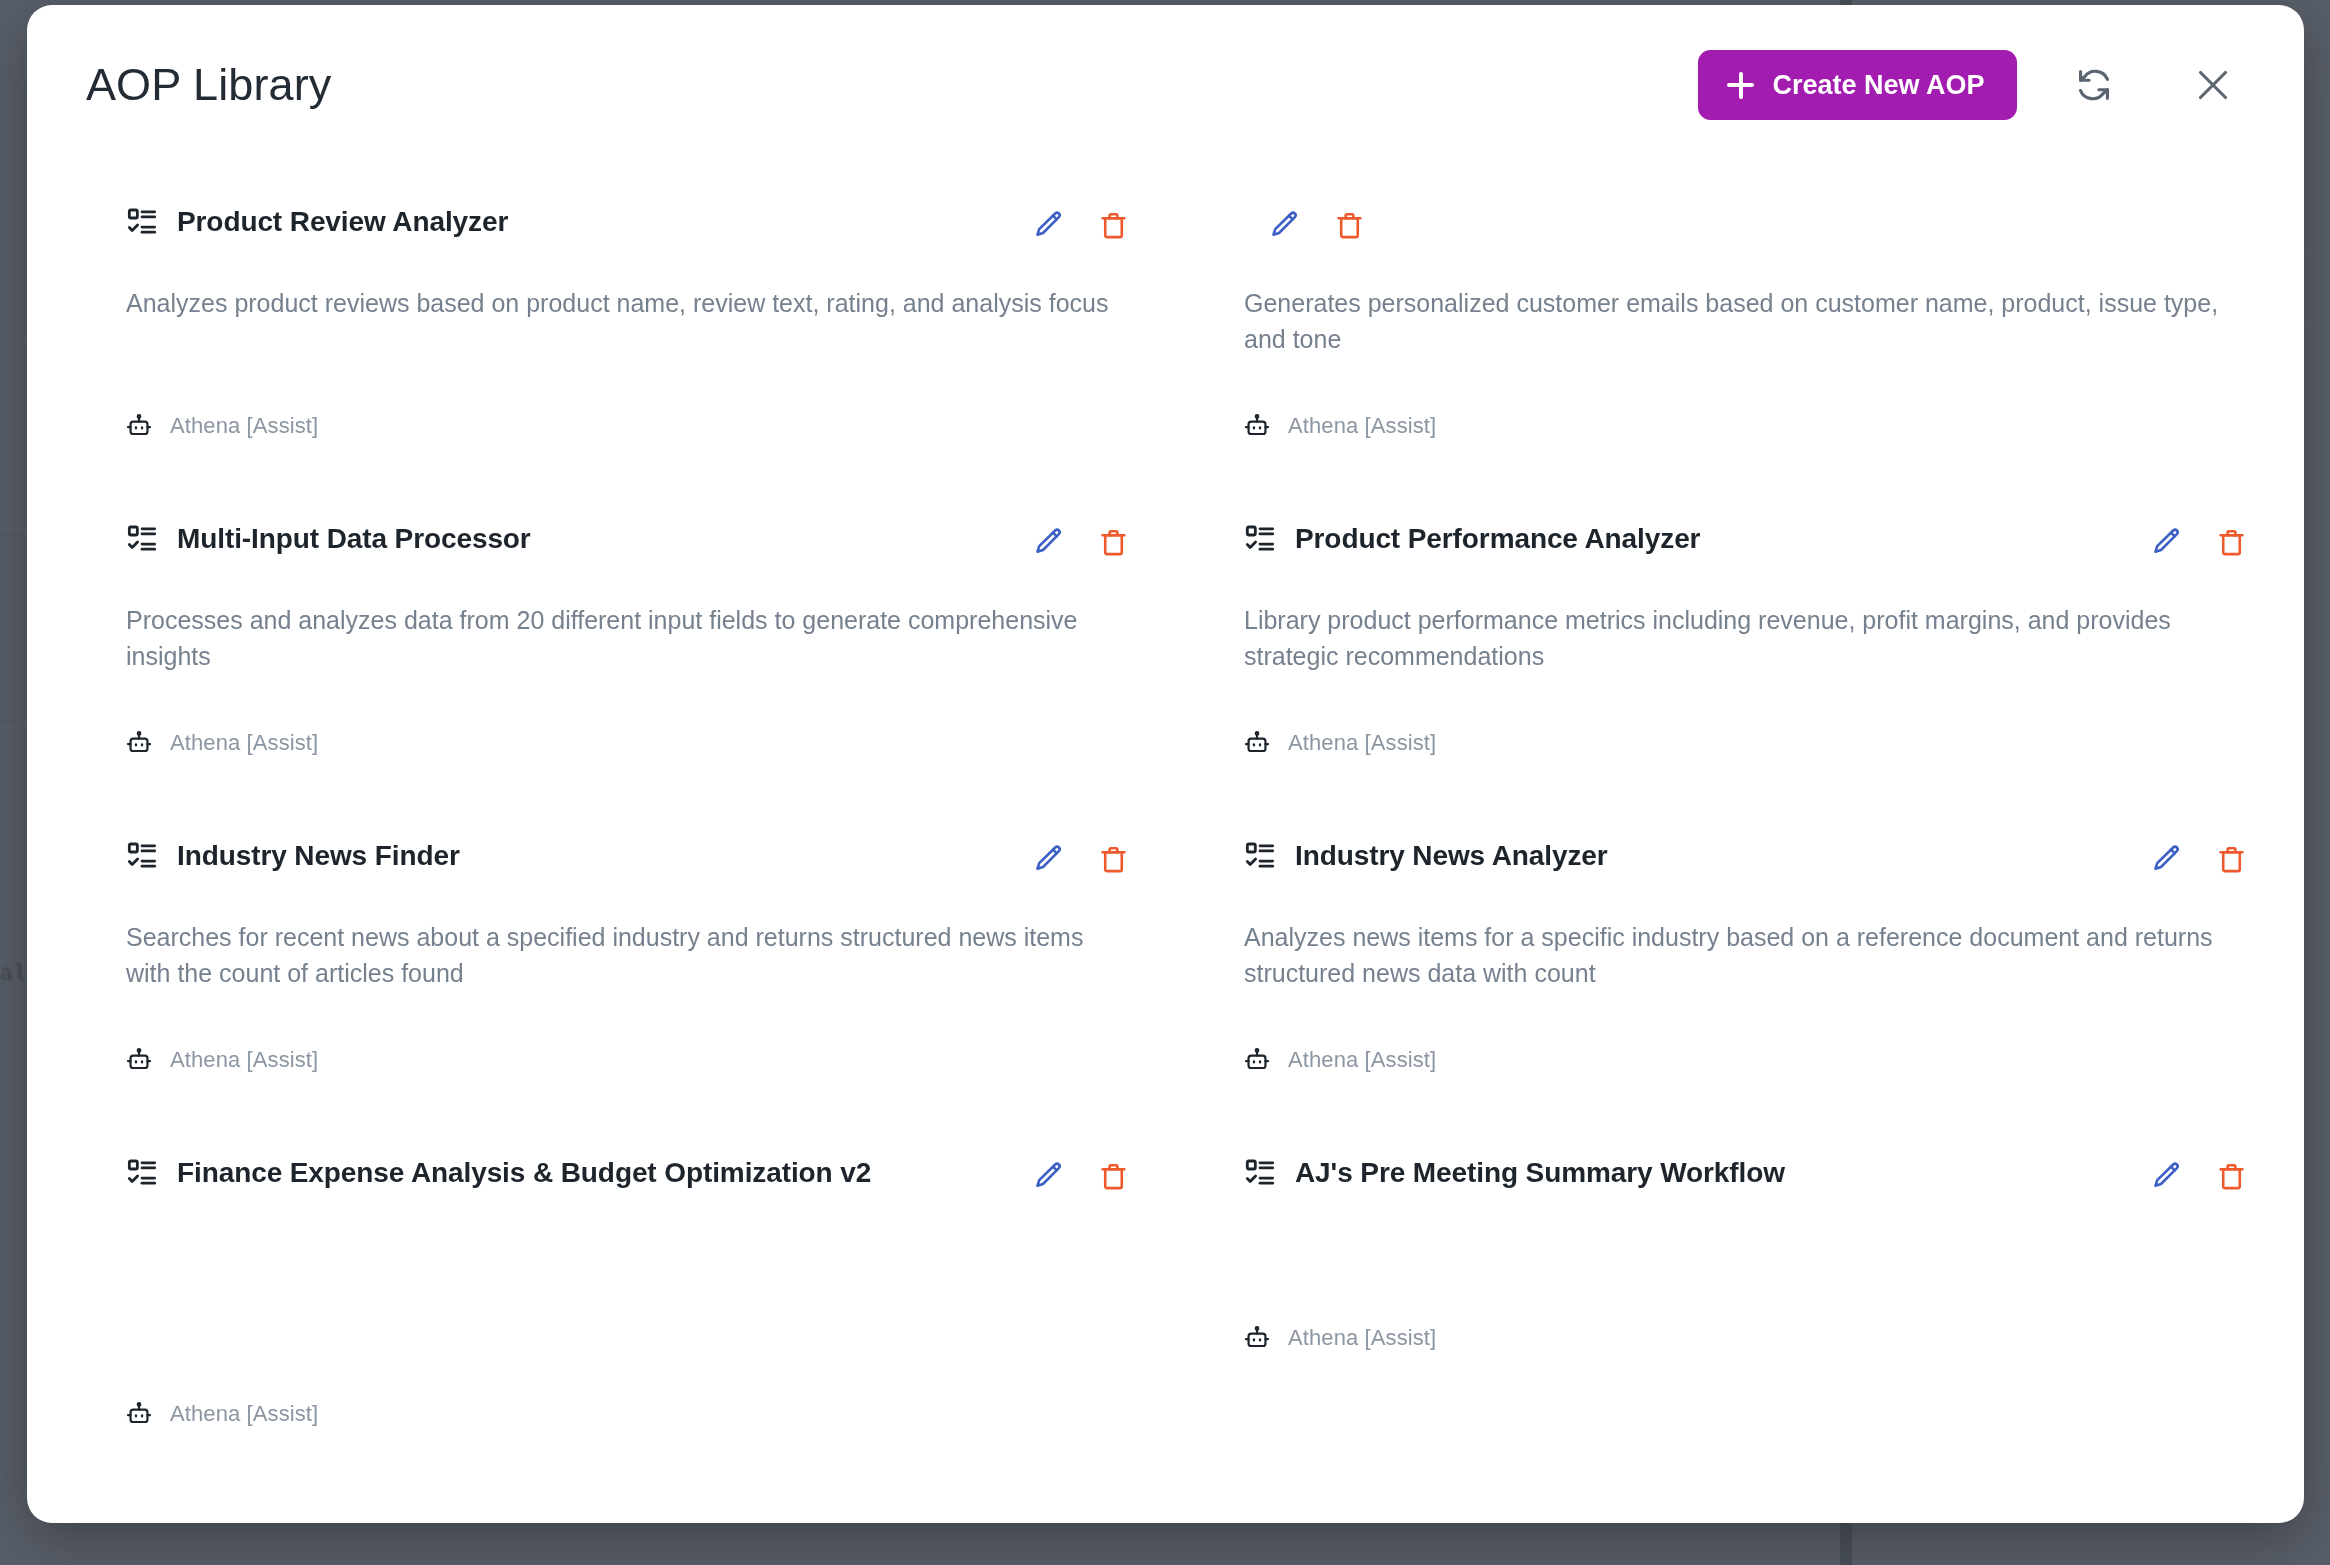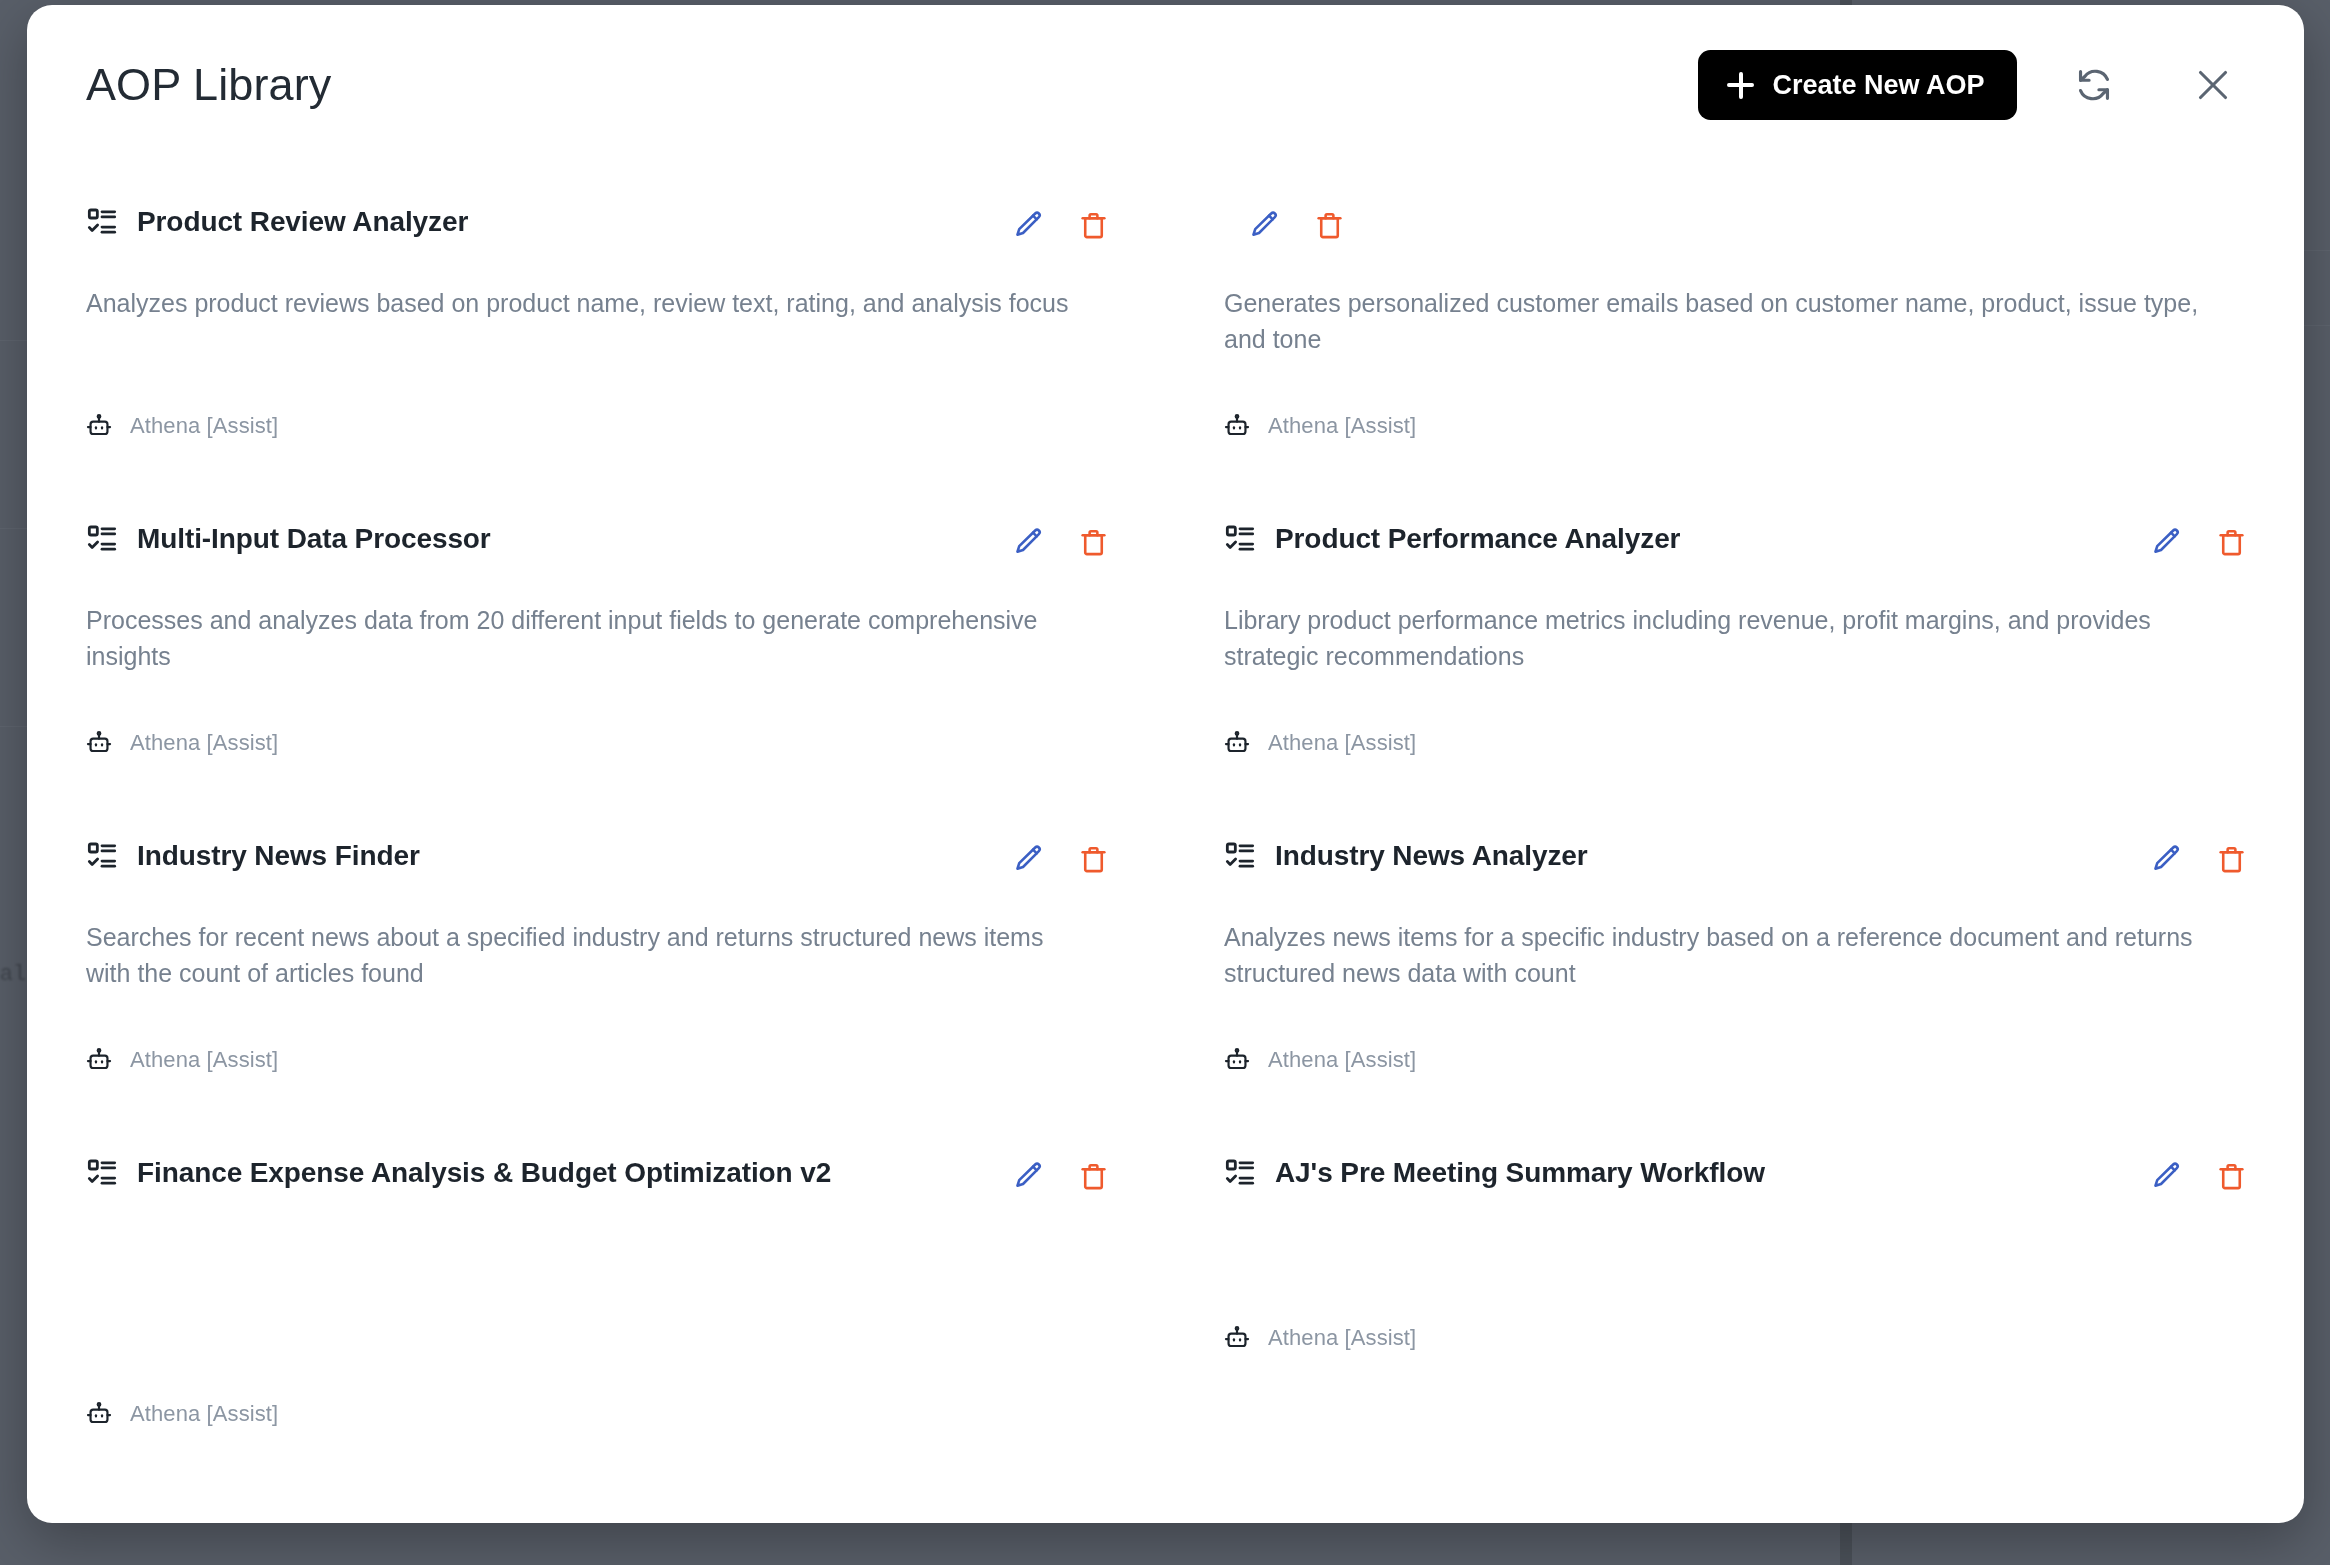--- a/index.html
+++ b/index.html
@@ -84,21 +84,21 @@
   .header-actions {
     margin-left: auto;
     display: flex;
     align-items: center;
     gap: 0px;
   }
   .btn-create {
     display: inline-flex;
     align-items: center;
     gap: 18px;
-    background: #000000;
+    background: #a21caf;
     color: #ffffff;
     border: none;
     border-radius: 12.4px;
     height: 70px;
     padding: 0 32.5px 0 29px;
     font-family: "Liberation Sans", sans-serif;
     font-size: 27px;
     font-weight: 700;
     cursor: pointer;
     white-space: nowrap;
@@ -130,20 +130,21 @@
     align-items: center;
     justify-content: center;
     padding: 0;
   }
   .icon-btn.refresh { margin-left: 40px; }
   .icon-btn.close   { margin-left: 46px; }
 
   
   .cards-area {
     padding: 0 55px 0 59px;
+    margin-left: 40px;
   }
   .cards-grid {
     display: grid;
     grid-template-columns: 1fr 1fr;
     column-gap: 113px;
   }
   .aop-card {
     padding: 40px 0 44px 0;
     min-height: 317px;
     display: flex;

